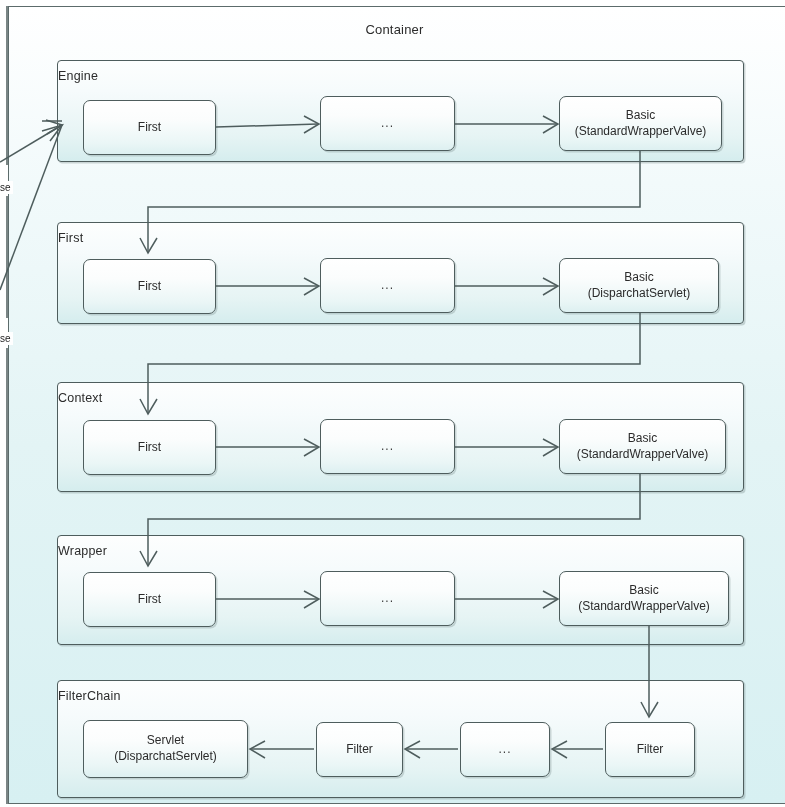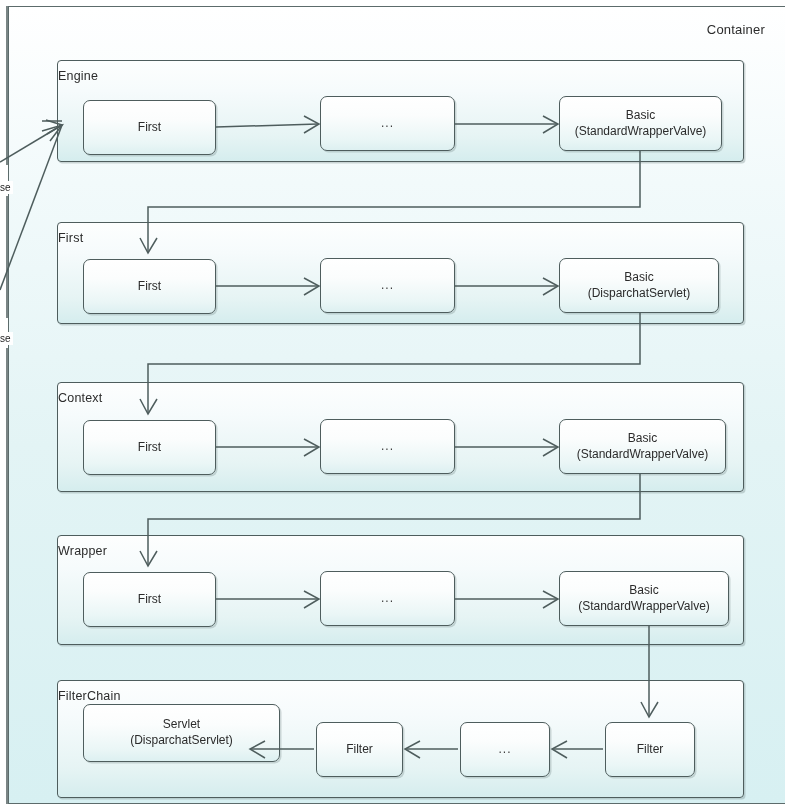--- a/index.html
+++ b/index.html
@@ -26,24 +26,25 @@
   .container-panel {
     position: absolute;
     border: 1.5px solid #5c6b6b;
     border-right: none;
     background: linear-gradient(180deg, #ffffff 0%, #f2fafb 22%, #e3f4f5 55%, #d7f0f2 100%);
     box-sizing: border-box;
   }
   .container-title {
     position: absolute;
     width: 100%;
-    text-align: right;
+    text-align: center;
     font-size: 13px;
     color: #2b2b2b;
     letter-spacing: .2px;
+    padding-left: 12px;
   }
   
   .section {
     position: absolute;
     border: 1.4px solid #4e5d5d;
     border-radius: 4px;
     box-sizing: border-box;
     background: linear-gradient(180deg, #fdfefe 0%, #f6fbfc 30%, #e6f4f4 75%, #d5edee 100%);
     box-shadow: 1.5px 1.5px 0 rgba(120,140,140,.35);
   }
@@ -156,21 +157,21 @@
     <span>First</span>
   </div>
   <div class="node" style="left:320px; top:571px; width:135px; height:55px;">
     <span class="ellipsis">...</span>
   </div>
   <div class="node" style="left:559px; top:571px; width:170px; height:55px; flex-direction:column;">
     <span>Basic</span>
     <span class="l2">(StandardWrapperValve)</span>
   </div>
 
-  <div class="node" style="left:83px; top:704px; width:197px; height:58px; flex-direction:column;">
+  <div class="node" style="left:83px; top:720px; width:165px; height:58px; flex-direction:column;">
     <span>Servlet</span>
     <span class="l2">(DisparchatServlet)</span>
   </div>
   <div class="node" style="left:316px; top:722px; width:87px; height:55px;">
     <span>Filter</span>
   </div>
   <div class="node" style="left:460px; top:722px; width:90px; height:55px;">
     <span class="ellipsis">...</span>
   </div>
   <div class="node" style="left:605px; top:722px; width:90px; height:55px;">

